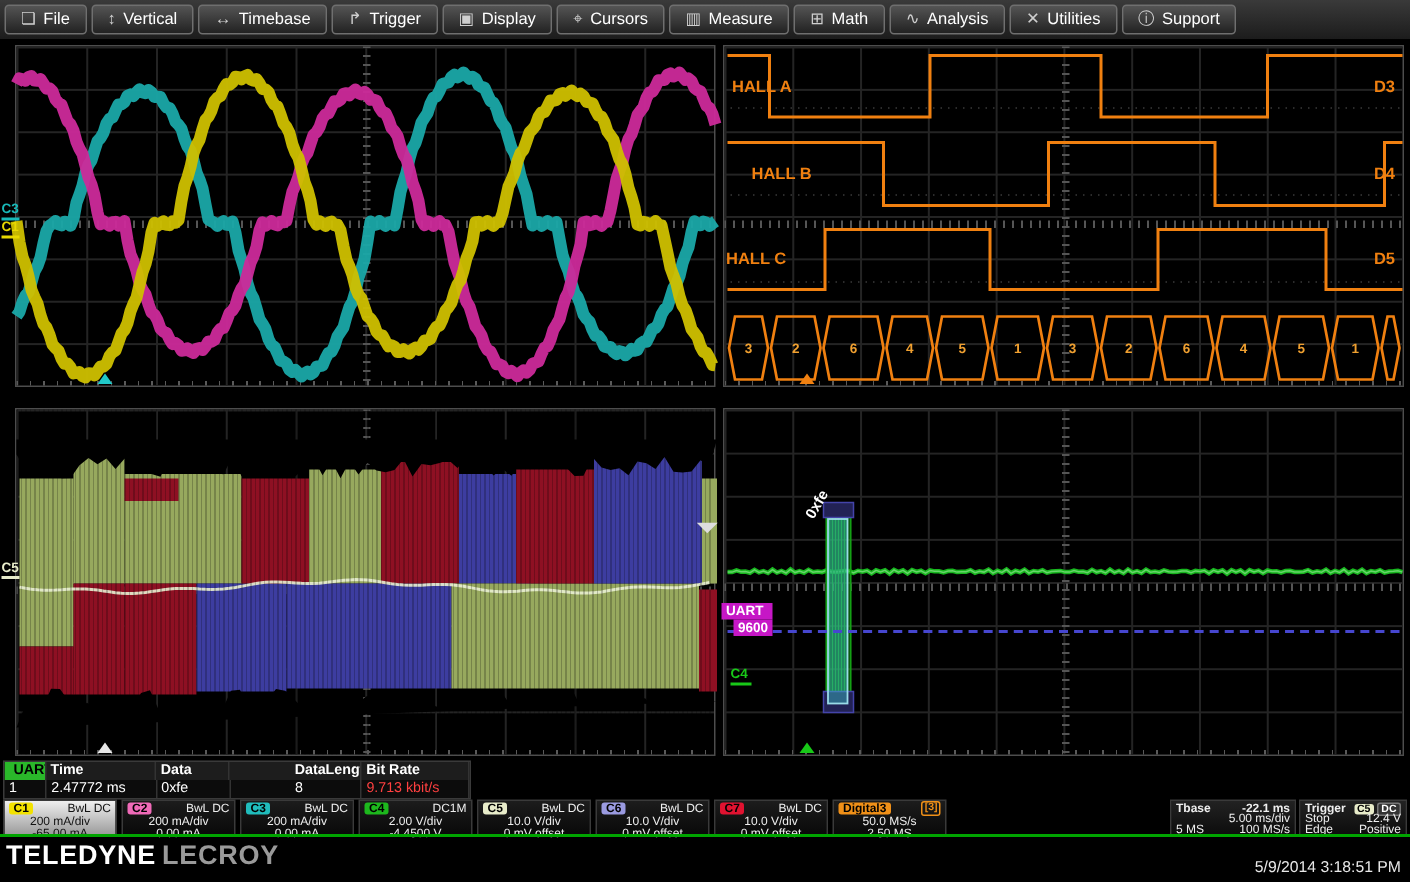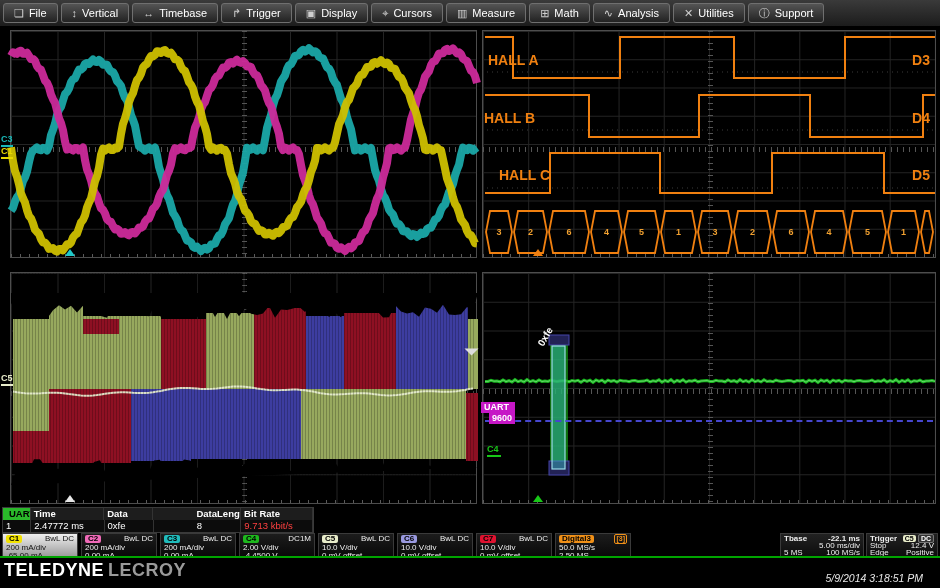--- a/index.html
+++ b/index.html
@@ -27,21 +27,21 @@
     background:repeating-linear-gradient(to right,#555 0 1px,transparent 1px 6px); }
   .bticks { position:absolute; left:0; right:0; bottom:0; height:3px;
     background:repeating-linear-gradient(to right,#5a5a5a 0 1px,transparent 1px 9px); }
   .panel svg { position:absolute; left:0; top:0; overflow:visible; }
   .tri { position:absolute; width:0; height:0; border-left:5px solid transparent;
     border-right:5px solid transparent; }
 
   .edge-label { position:absolute; font-size:9px; font-weight:bold; line-height:9px; z-index:5; }
   .edge-label .ul { display:block; height:2px; margin-top:1px; }
 
-  .hall-label { position:absolute; font-size:14px; font-weight:bold; color:#f08010; z-index:4; }
+  .hall-label { position:absolute; font-size:11px; font-weight:bold; color:#f08010; z-index:4; }
 
   
   #uart-badge { position:absolute; z-index:6; font-size:9px; font-weight:bold; color:#fff; }
   #uart-badge div { background:#c617c6; padding:0 3px 1px 3px; }
   #uart-badge .b2 { margin-left:8px; }
   #decode-label { position:absolute; color:#fff; font-size:10px; font-weight:bold;
     transform:rotate(-60deg); transform-origin:left bottom; z-index:7; }
   .dash-blue { position:absolute; height:0; border-top:2px dashed #4646cf; z-index:3; }
   .noise-olay { position:absolute; inset:0; z-index:3;
     background:repeating-linear-gradient(90deg, rgba(0,0,0,.22) 0 1px, transparent 1px 3px); }
@@ -56,31 +56,31 @@
   .uart-chip { display:inline-block; background:#2ab82a; color:#000; font-weight:bold;
     padding:0 6px; height:12px; line-height:12px; }
 
   
   #channel-row { position:absolute; left:2px; top:533px; display:flex; }
   .chbox { width:76px; height:24px; margin-right:3px; background:linear-gradient(#1c1c1c,#090909);
     border:1px solid #3a3a3a; font-size:8px; line-height:8px; padding:1px 3px; color:#eee; }
   .chbox.sel { background:linear-gradient(#efefef,#9d9d9d); color:#111; }
   .chbox .r1 { display:flex; justify-content:space-between; align-items:center; height:8px; }
   .chbox .chip { font-weight:bold; font-size:8px; padding:0 3px; border-radius:2px; color:#000; }
-  .chbox .val { text-align:left; height:7px; line-height:7px; margin-top:1px; }
+  .chbox .val { text-align:center; height:7px; line-height:7px; margin-top:1px; }
   .infobox { height:24px; background:linear-gradient(#222,#0d0d0d); border:1px solid #3a3a3a;
     font-size:8px; line-height:8px; padding:1px 3px; position:absolute; top:533px; color:#eee; }
   .infobox .row { display:flex; justify-content:space-between; height:7px; line-height:7px; margin-top:0; }
   .tchip { font-size:7px; font-weight:bold; padding:0 2px; border-radius:2px; }
 
   
   #green-line { position:absolute; left:0; top:556px; width:940px; height:2px; background:#00a400; }
   #footer-brand { position:absolute; left:4px; top:560px; font-size:18px; font-weight:bold; letter-spacing:0.5px; }
   #footer-brand .b2 { color:#9a9a9a; margin-left:4px; }
-  #footer-date { position:absolute; right:17px; top:572px; font-size:10.5px; color:#e8e8e8;font-style:italic; }
+  #footer-date { position:absolute; right:6px; top:572px; font-size:10.5px; color:#e8e8e8; }
 </style>
 </head>
 <body>
 
 <div id="menubar">
     <div class="menu-btn">
       <span class="mi">❏</span>
       <span>File</span>
     </div>
     <div class="menu-btn">
@@ -172,23 +172,23 @@
       <text x="346" y="204" fill="#f0a030" text-anchor="middle" font-size="9" font-weight="bold">4</text>
       <path d="M366,201 L370,180 L399,180 L403,201 L399,222 L370,222 Z" fill="none" stroke="#f08010" stroke-width="1.8"></path>
       <text x="384.5" y="204" fill="#f0a030" text-anchor="middle" font-size="9" font-weight="bold">5</text>
       <path d="M405,201 L409,180 L432,180 L436,201 L432,222 L409,222 Z" fill="none" stroke="#f08010" stroke-width="1.8"></path>
       <text x="420.5" y="204" fill="#f0a030" text-anchor="middle" font-size="9" font-weight="bold">1</text>
       <path d="M438,201 L442,180 L446,180 L450,201 L446,222 L442,222 Z" fill="none" stroke="#f08010" stroke-width="1.8"></path>
     </svg>
   <div class="tri" style="left:50px; bottom:1px; border-bottom:7px solid #f08010;"></div>
 <span class="hall-label" style="left: 5px; top: 21px;">HALL A</span>
     <span class="hall-label" style="right: 5px; top: 21px;">D3</span>
-    <span class="hall-label" style="left: 1px; top: 79px;">HALL B</span>
+    <span class="hall-label" style="left: 18px; top: 79px;">HALL B</span>
     <span class="hall-label" style="right: 5px; top: 79px;">D4</span>
-    <span class="hall-label" style="left: 16px; top: 136px;">HALL C</span>
+    <span class="hall-label" style="left: 1px; top: 136px;">HALL C</span>
     <span class="hall-label" style="right: 5px; top: 136px;">D5</span>
   </div>
 
 <div class="panel" id="panel-bl" style="left:10px; top:272px; width:467px; height:232px;">
   <div class="grid"></div>
   <div class="vruler" style="left:231px;"></div>
   <div class="hruler" style="top:118px;"></div>
   <svg id="svg-bl" width="467" height="232">
       <rect x="2" y="46" width="36" height="112" fill="#97a95e"></rect>
       <rect x="2" y="158" width="36" height="32" fill="#8e1023"></rect>

